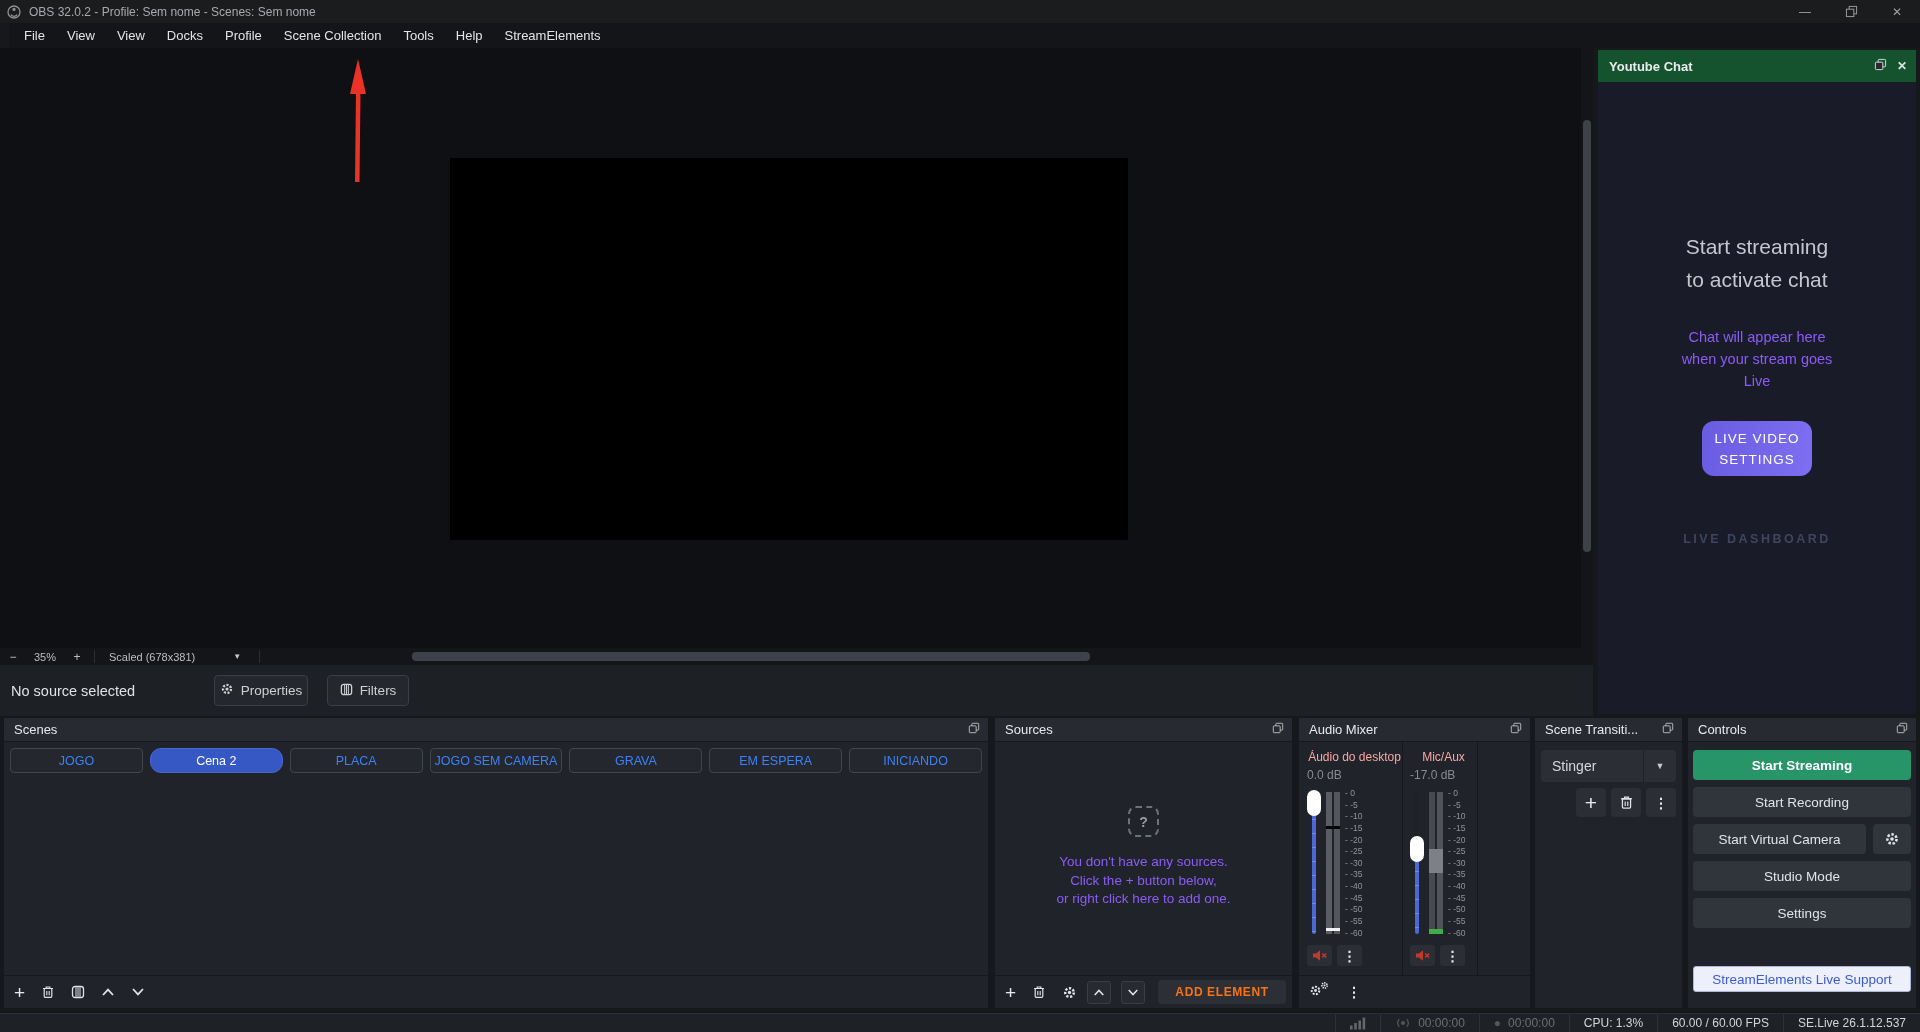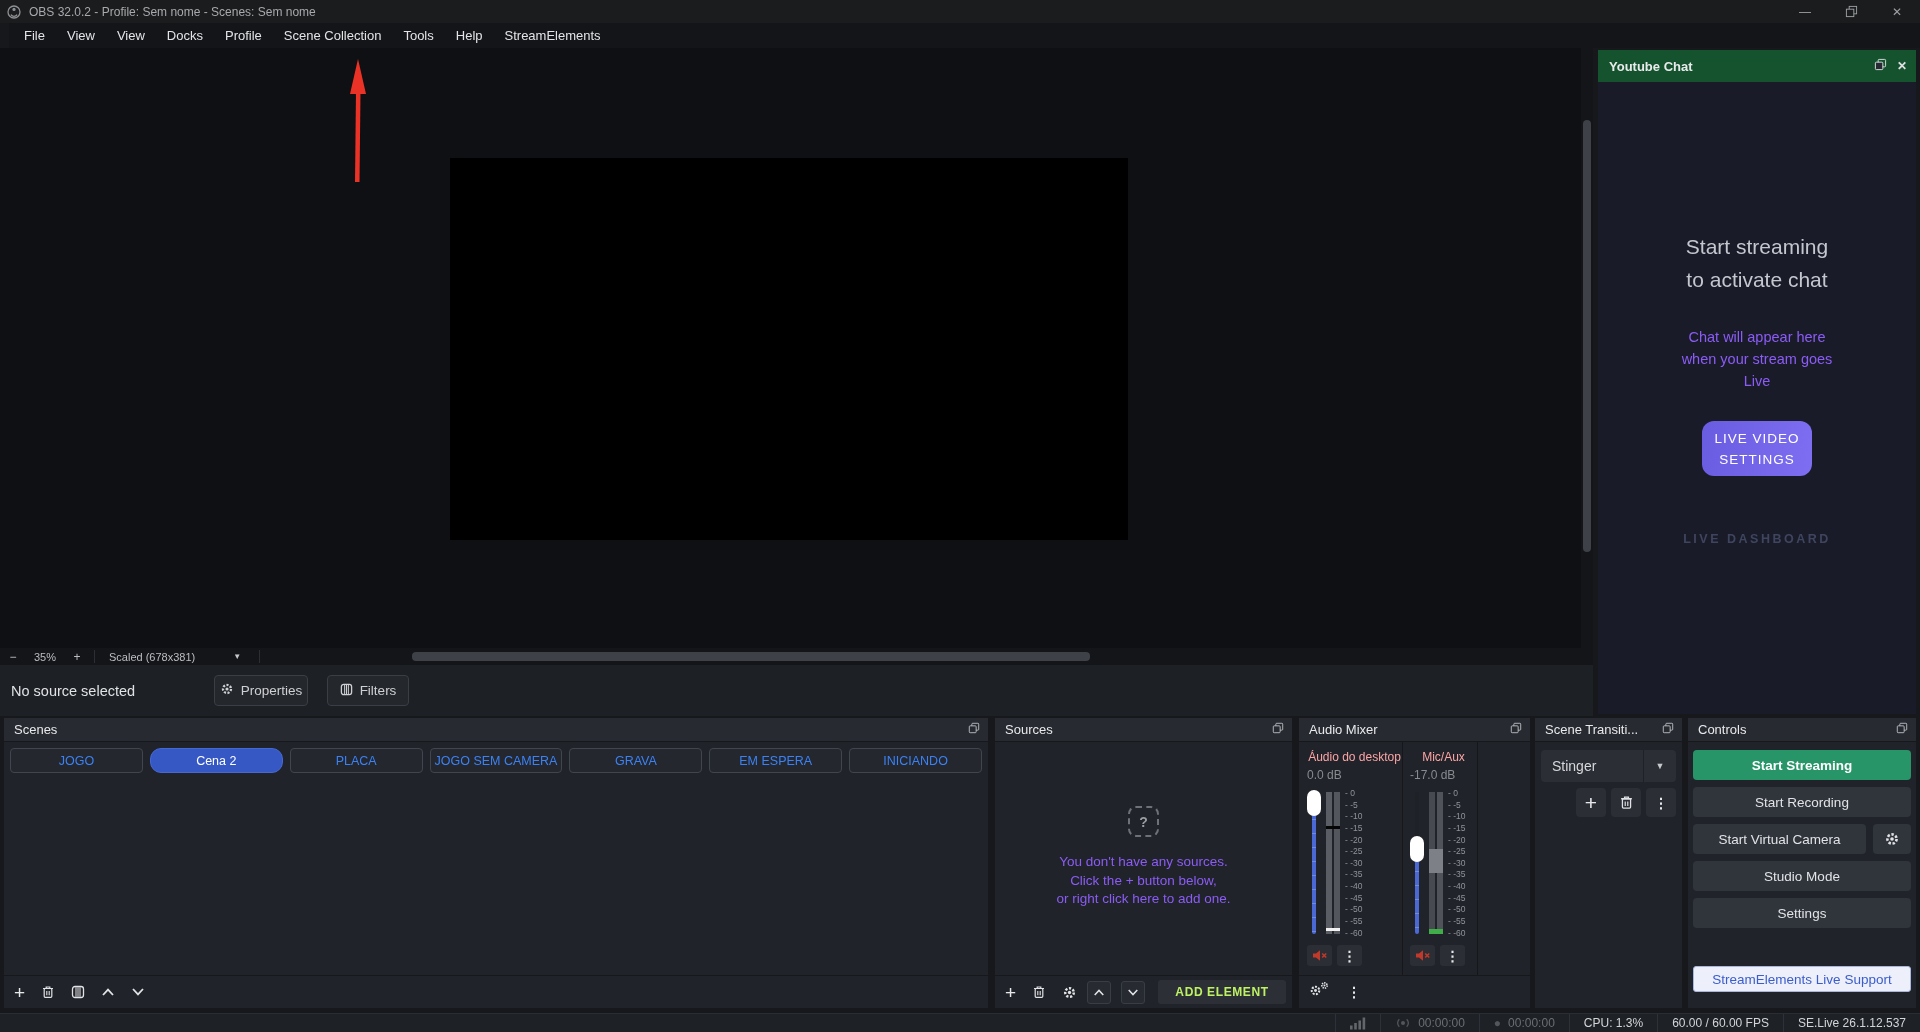--- a/index.html
+++ b/index.html
@@ -72,21 +72,21 @@
   
   #sources{left:995px;width:297px;}
   .src-empty{display:flex;flex-direction:column;align-items:center;}
   .q-box{margin-top:64px;width:27px;height:27px;border:2px dashed #6d7178;border-radius:8px;
          display:flex;align-items:center;justify-content:center;font-size:14px;font-weight:700;color:#9a9da2;}
   .src-text{margin-top:16px;font-size:13.5px;color:#8b5cf6;text-align:center;line-height:18.5px;}
   .box-btn{width:24px;height:23px;background:#272a31;border:1px solid #393d44;border-radius:3px;
            display:flex;align-items:center;justify-content:center;margin-left:10px;box-sizing:border-box;}
   .add-el{position:absolute;right:6px;top:4px;width:128px;height:24px;background:#2c2f35;border-radius:3px;
           display:flex;align-items:center;justify-content:center;font-size:12px;font-weight:700;
-          letter-spacing:.6px;color:#bef264;}
+          letter-spacing:.6px;color:#f97316;}
 
   
   #mixer{left:1299px;width:231px;}
   .mixer-body{position:absolute;top:24px;left:0;right:0;bottom:33px;display:flex;}
   .strip{width:104px;padding:8px 0 0 8px;box-sizing:border-box;border-right:1px solid #16171b;}
   .strip.mic{width:75px;padding-left:7px;}
   .mix-filler{flex:1;}
   .ch-name{font-size:12px;color:#fca5a5;white-space:nowrap;overflow:hidden;text-align:center;}
   .ch-db{font-size:12px;color:#888b90;margin-top:4px;}
   .fader-row{display:flex;margin-top:7px;}

